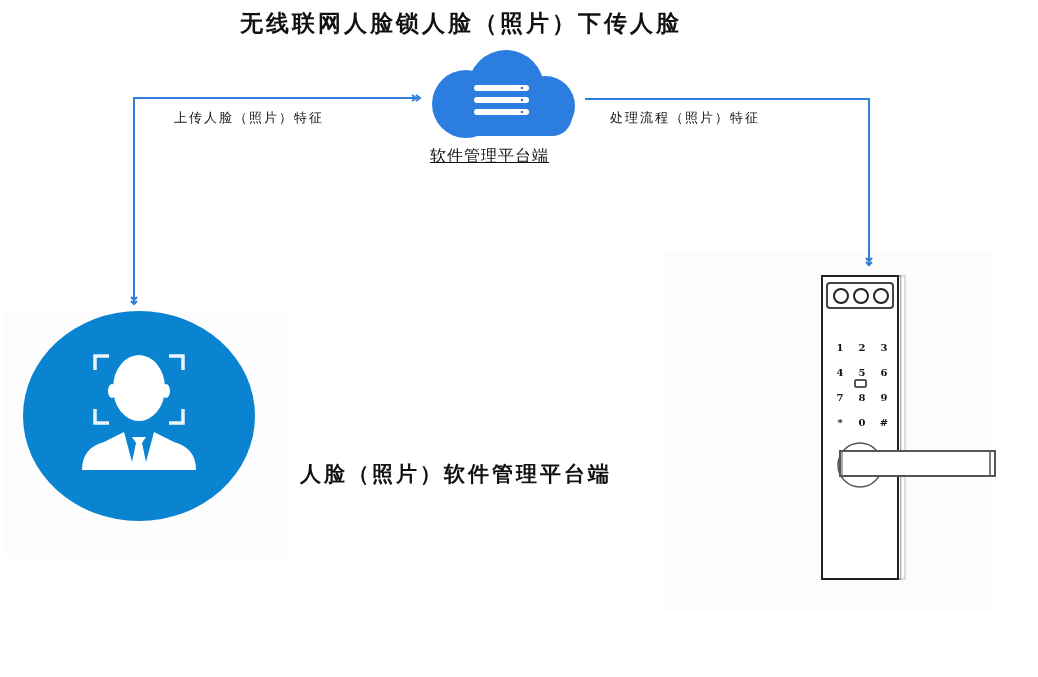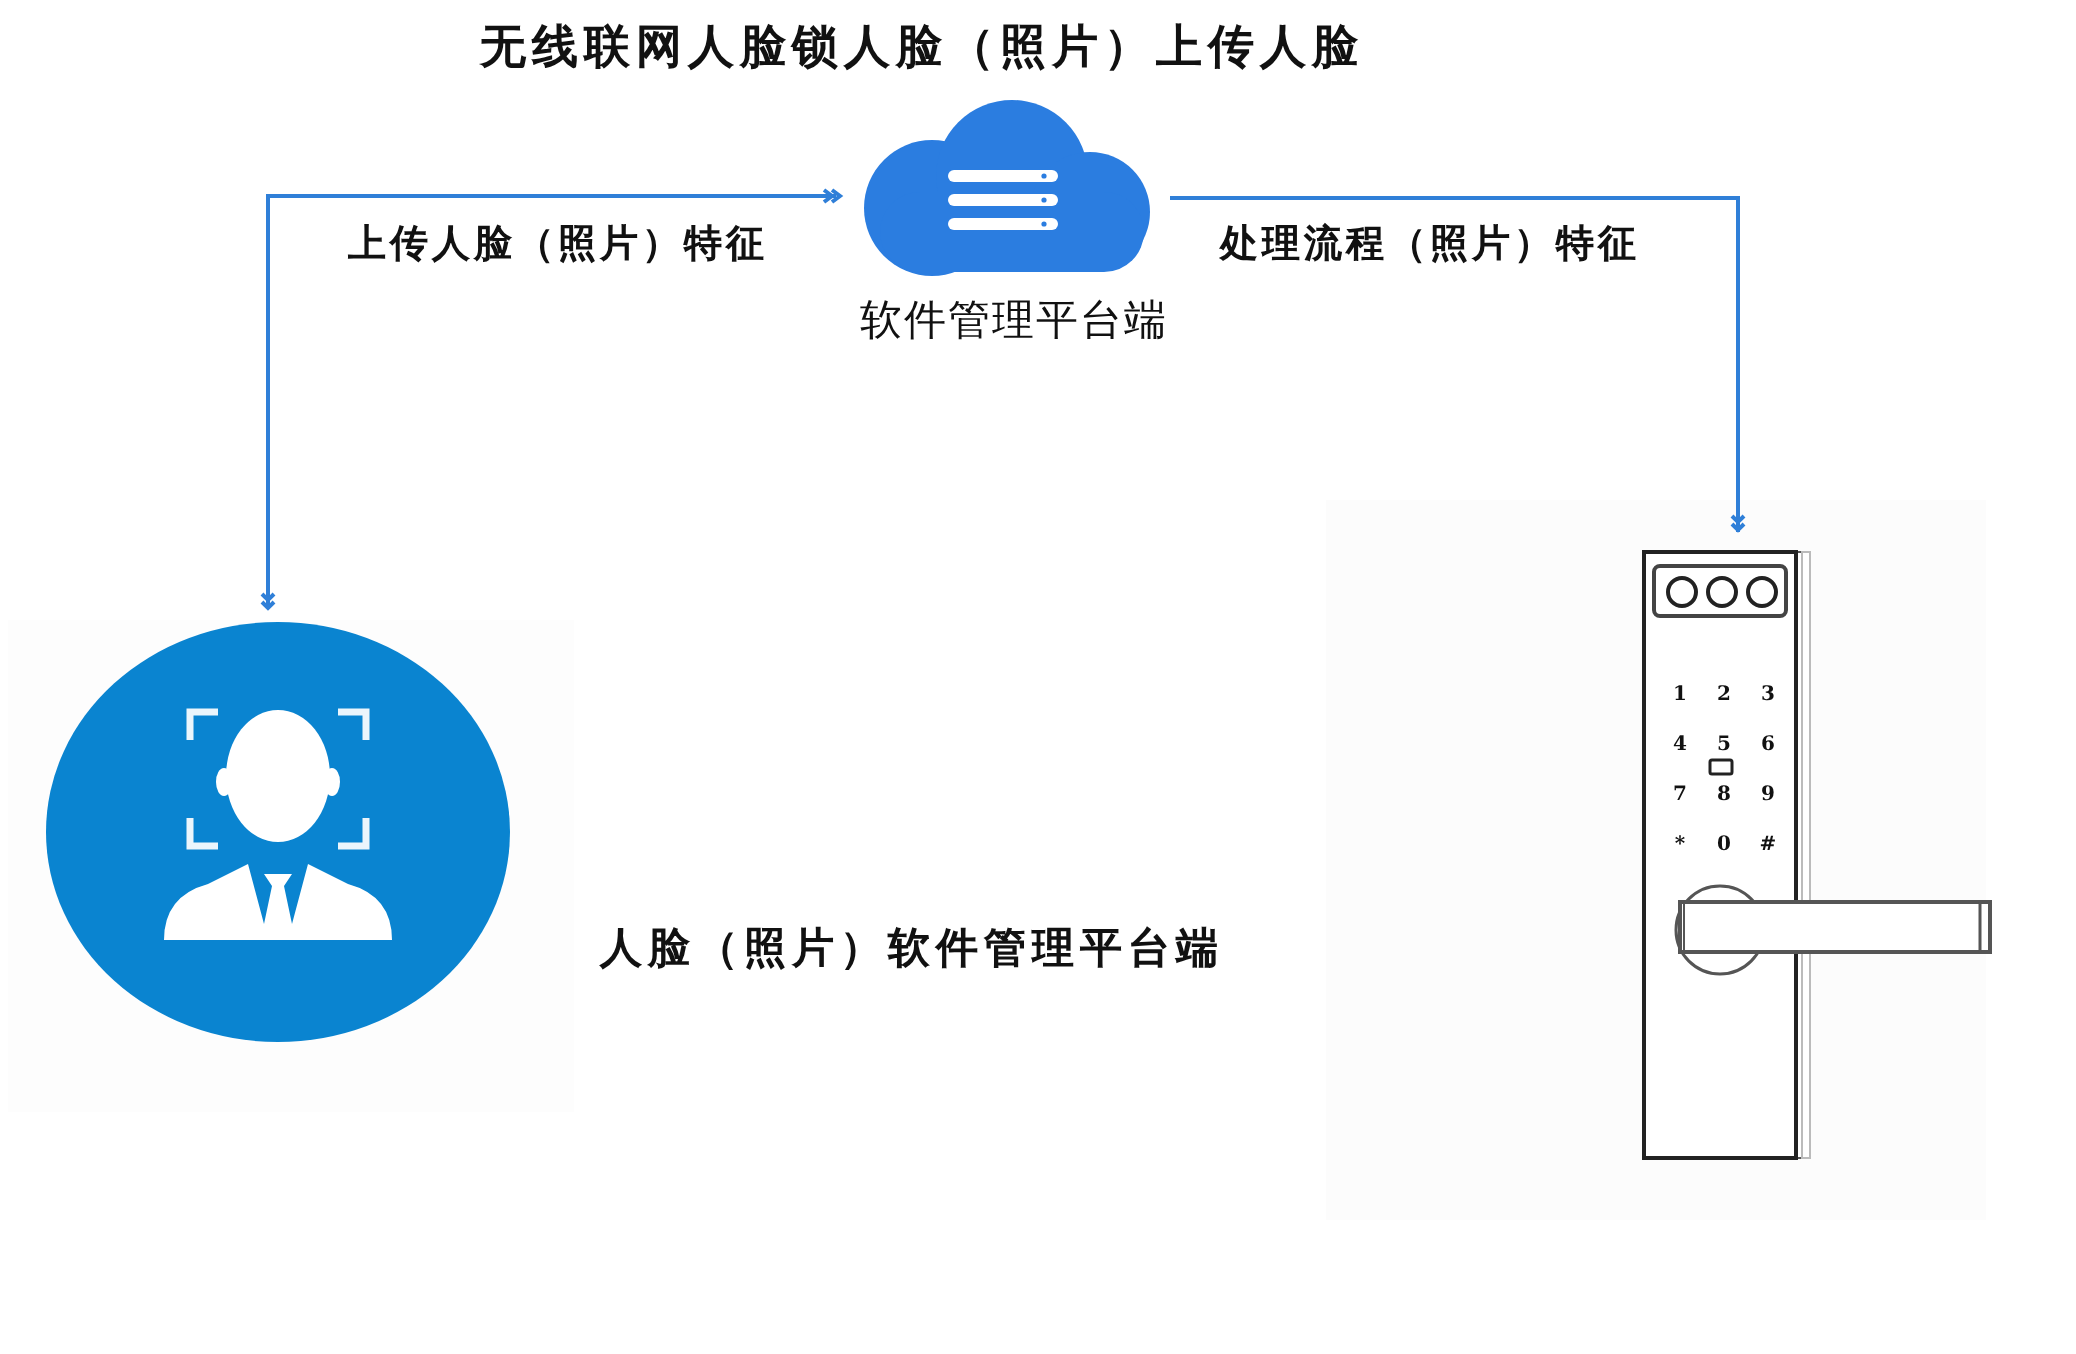--- a/index.html
+++ b/index.html
@@ -18,34 +18,35 @@
     .abs { position: absolute; }
     .title {
       left: 240px;
       top: 8px;
       font-size: 23px;
       font-weight: bold;
       letter-spacing: 3px;
       white-space: nowrap;
     }
     .edge-label {
-      font-size: 19px;
-      font-weight: bold;
+      font-size: 13px;
+      font-weight: normal;
       letter-spacing: 2px;
       white-space: nowrap;
     }
     .upload-label { left: 174px; top: 109px; }
     .download-label { left: 610px; top: 109px; }
     .cloud-label {
       left: 430px;
       top: 146px;
       font-family: "DejaVu Sans", "Liberation Sans", sans-serif;
-      font-size: 21px;
+      font-size: 16px;
       letter-spacing: 1px;
       white-space: nowrap;
+      text-decoration: underline;
     }
     .capture-label {
       left: 300px;
       top: 460px;
       font-size: 21px;
       font-weight: bold;
       letter-spacing: 3px;
       white-space: nowrap;
     }
     .panel-bg-left {
@@ -57,21 +58,21 @@
       background: #fcfcfc;
     }
     svg { position: absolute; left: 0; top: 0; }
   </style>
 </head>
 <body>
 
 <div class="abs panel-bg-left"></div>
 <div class="abs panel-bg-right"></div>
 
-<div class="abs title">无线联网人脸锁人脸（照片）上传人脸</div>
+<div class="abs title">无线联网人脸锁人脸（照片）下传人脸</div>
 
 <svg width="1038" height="677">
   <g stroke="#2f7fd8" stroke-width="2" fill="none">
     <polyline points="134,303 134,98 418,98"></polyline>
 
     <polyline points="412,95 416,98 412,101"></polyline>
     <polyline points="416,95 420,98 416,101"></polyline>
 
     <polyline points="131,297 134,300 137,297"></polyline>
     <polyline points="131,301 134,304 137,301"></polyline>

